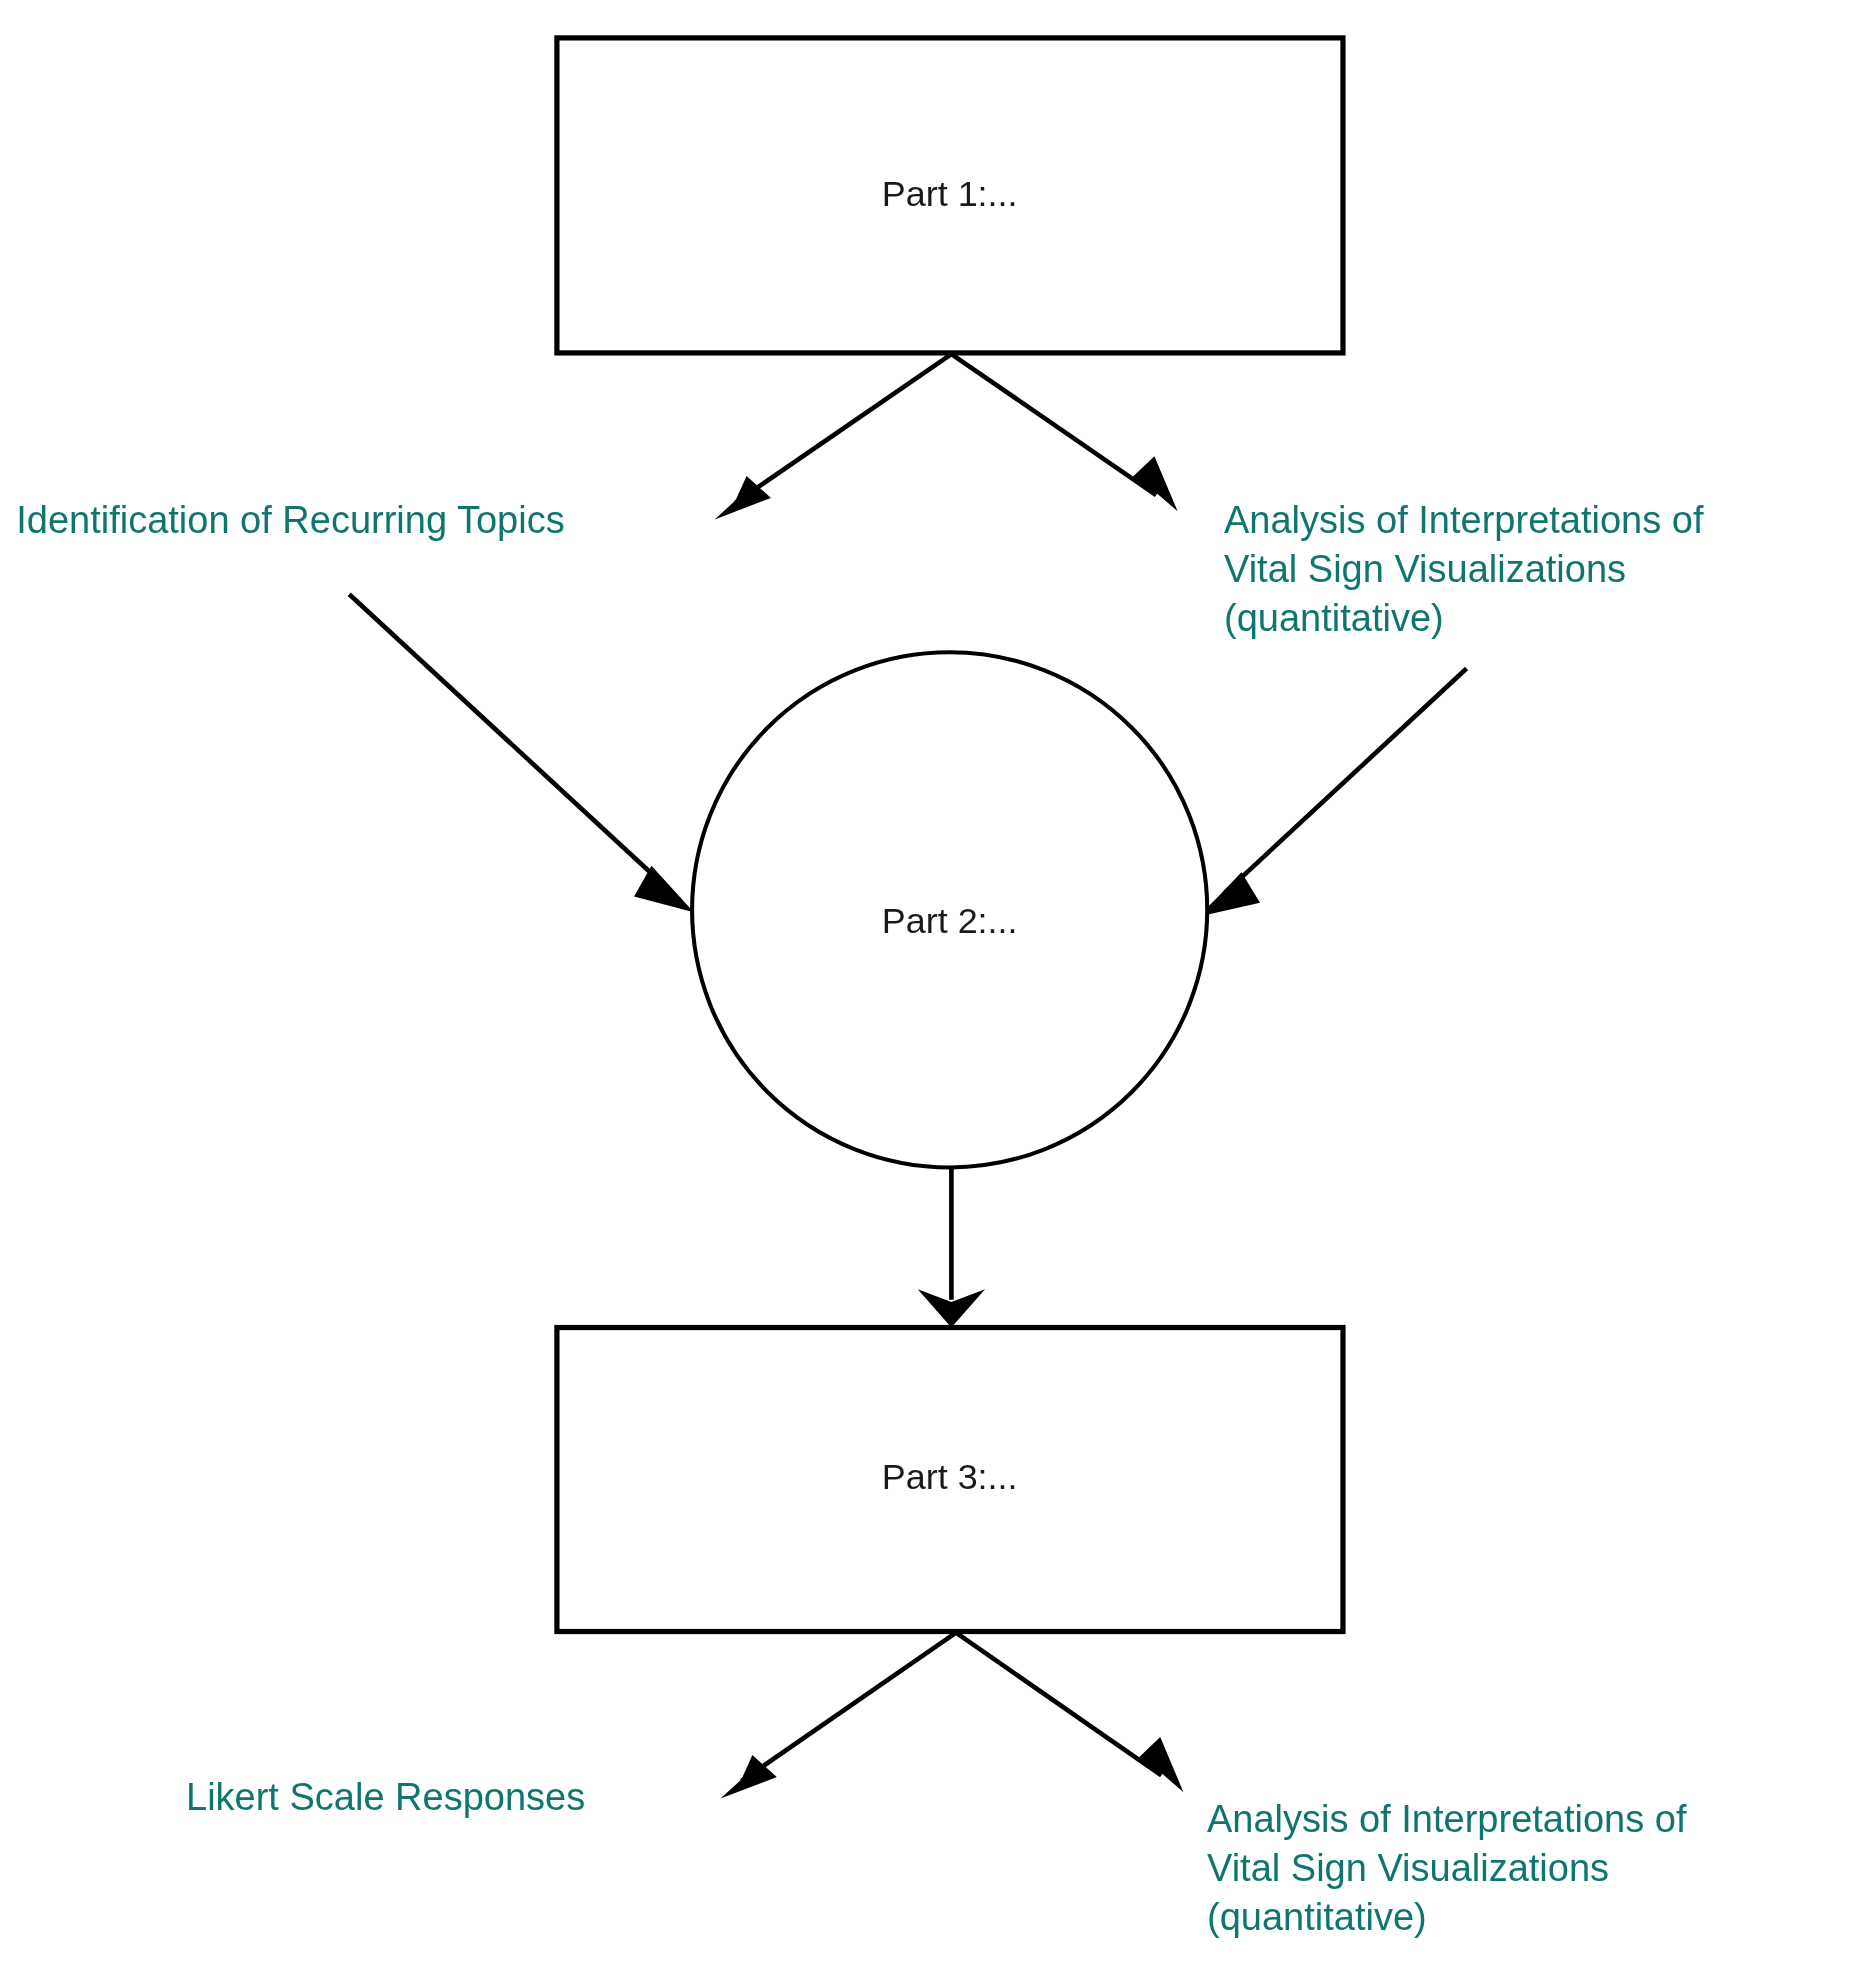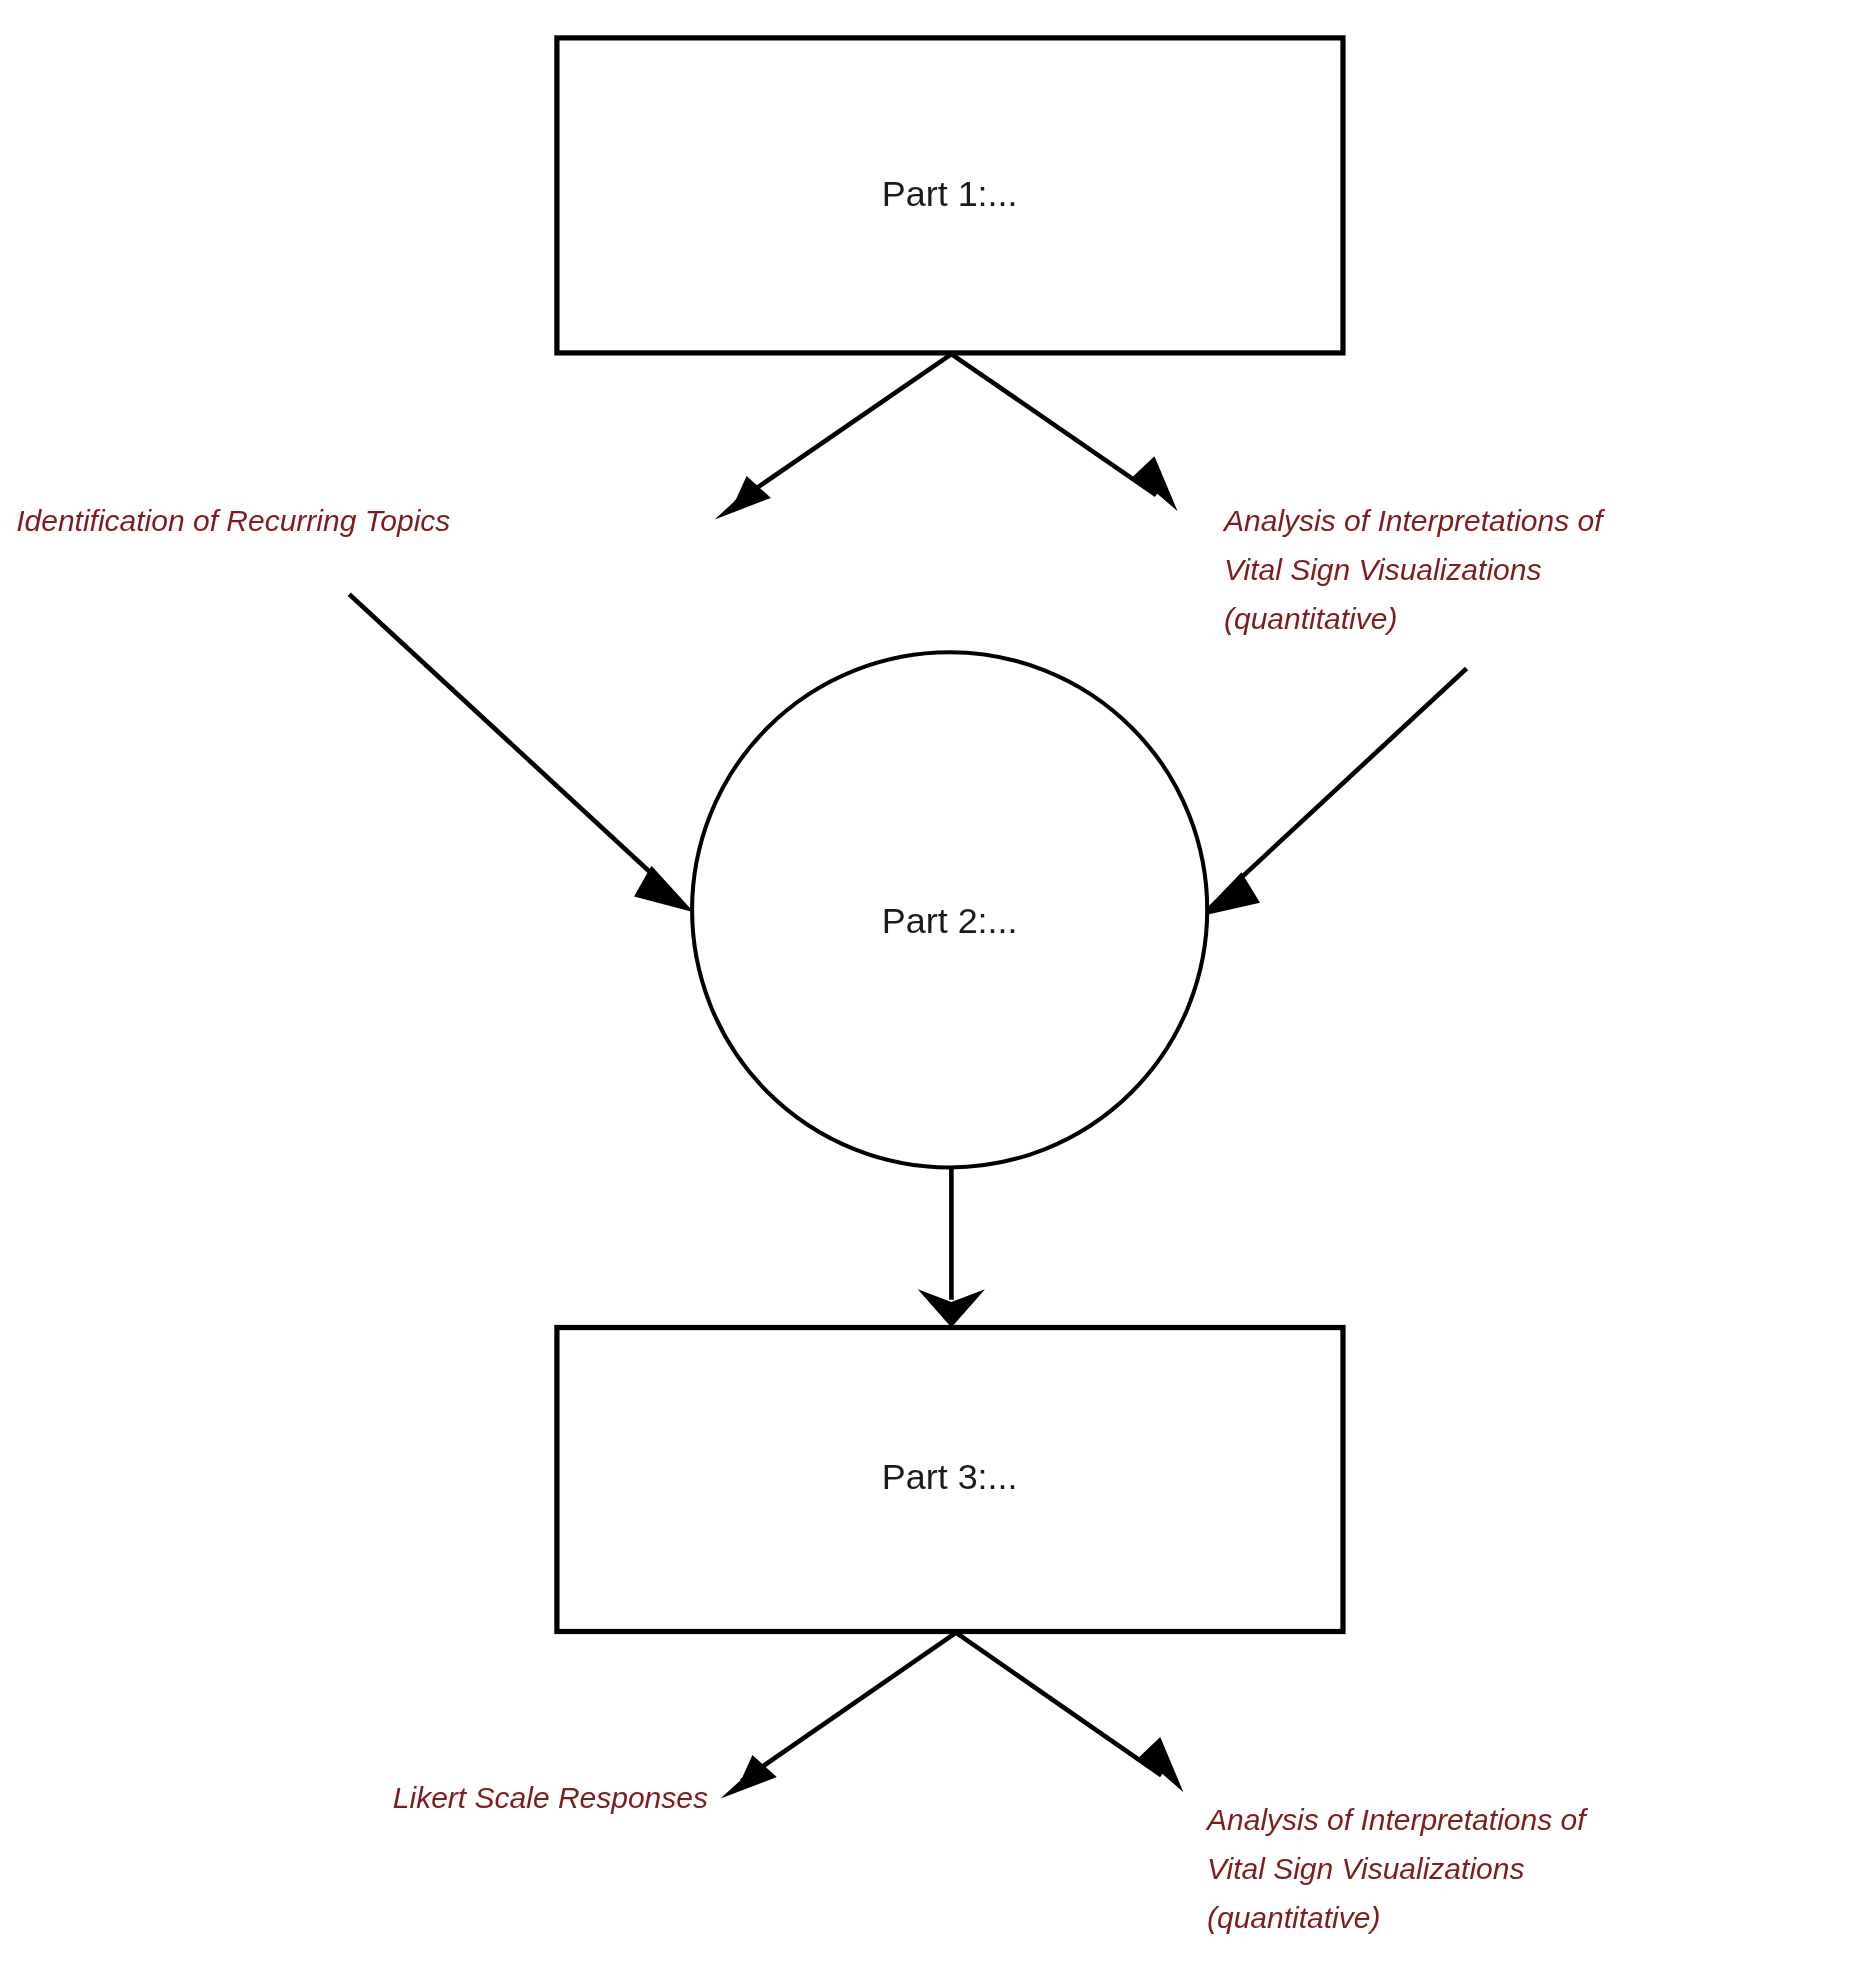--- a/index.html
+++ b/index.html
@@ -47,24 +47,23 @@
   .node-text {
     font-family: "Liberation Sans", sans-serif;
     font-size: 62px;
     fill: #1a1a1a;
     text-anchor: middle;
     dominant-baseline: middle;
   }
   .label-block {
     position: absolute;
     font-family: "Liberation Sans", sans-serif;
-    font-size: 30px;
+    font-size: 38px;
     line-height: 49px;
-    color: #7f1d1d;
-    font-style: italic;
+    color: #0f766e;
   }
 </style>
 </head>
 <body>
 
 <div id="diagram-root">
 
   <svg id="flow-svg" viewBox="0 0 3189 3421">
 
     <rect class="node-shape" x="960" y="65" width="1355" height="543"></rect>
@@ -114,21 +113,21 @@
   </svg>
 
   <div class="label-block" style="left:16.2px; top:496px; width:696px;">Identification of Recurring Topics</div>
 
   <div class="label-block" style="left:1224px; top:496px; width:621px;">
     <div>Analysis of Interpretations of</div>
     <div>Vital Sign Visualizations</div>
     <div>(quantitative)</div>
   </div>
 
-  <div class="label-block" style="left:186px; top:1773px; width:522px;text-align:right;">Likert Scale Responses</div>
+  <div class="label-block" style="left:186px; top:1773px; width:522px;">Likert Scale Responses</div>
 
   <div class="label-block" style="left:1207px; top:1795px; width:632px;">
     <div>Analysis of Interpretations of</div>
     <div>Vital Sign Visualizations</div>
     <div>(quantitative)</div>
   </div>
 
 </div>
 
 

